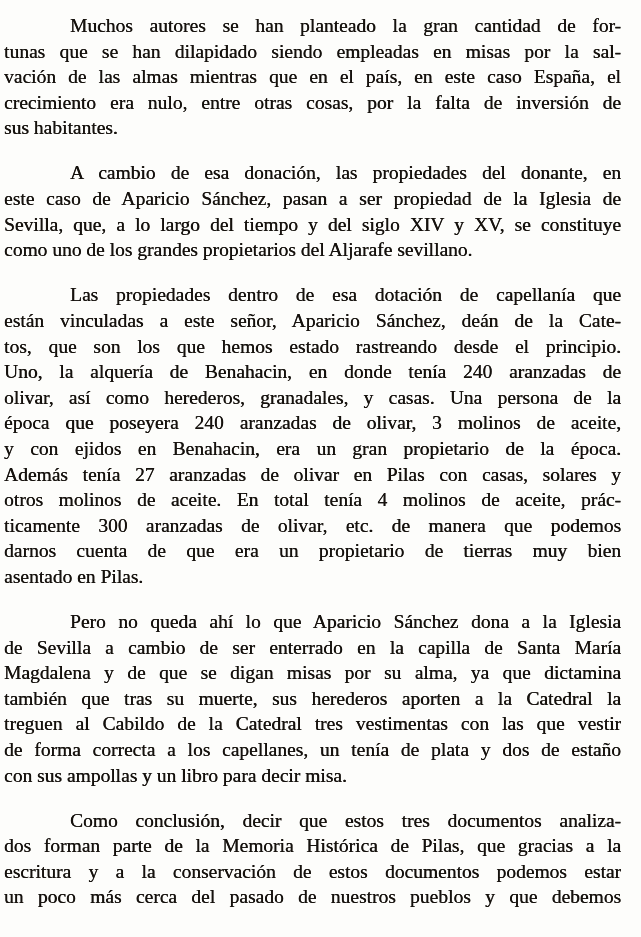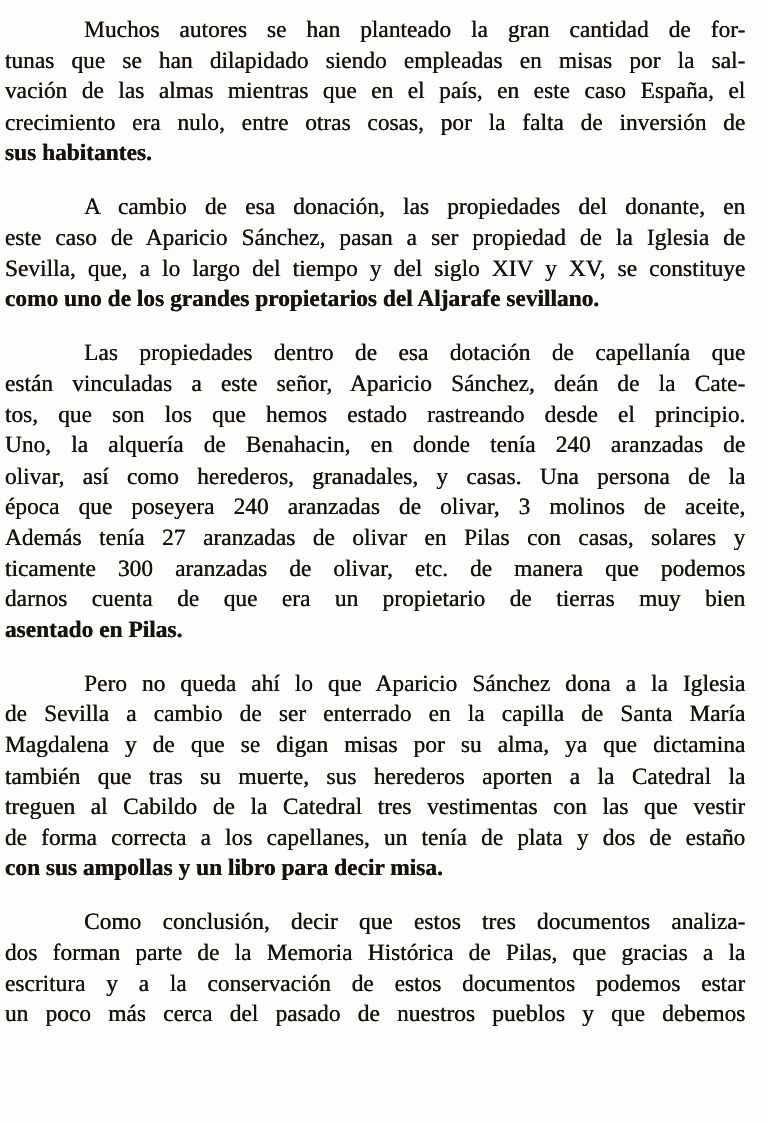--- a/index.html
+++ b/index.html
@@ -30,21 +30,20 @@
   .line {
     height: 25.6px;
     overflow: hidden;
     text-align: justify;
     text-align-last: justify;
     -moz-text-align-last: justify;
     white-space: nowrap;
   }
   .line.lastline {
     text-align-last: left;
-    font-weight: bold;
     -moz-text-align-last: left;
   }
   .line.indent {
     text-indent: 66px;
   }
 </style>
 </head>
 <body style="background: rgb(253, 253, 251);">
 
 <div class="page" style="color: rgb(22, 18, 14);">
@@ -67,21 +66,23 @@
   <p></p>
 
   <p class="para">
     </p>
     <div class="line indent">Las propiedades dentro de esa dotación de capellanía que</div>
     <div class="line">están vinculadas a este señor, Aparicio Sánchez, deán de la Cate-</div>
     <div class="line">tos, que son los que hemos estado rastreando desde el principio.</div>
     <div class="line">Uno, la alquería de Benahacin, en donde tenía 240 aranzadas de</div>
     <div class="line">olivar, así como herederos, granadales, y casas. Una persona de la</div>
     <div class="line">época que poseyera 240 aranzadas de olivar, 3 molinos de aceite,</div>
+    <div class="line">y con ejidos en Benahacin, era un gran propietario de la época.</div>
     <div class="line">Además tenía 27 aranzadas de olivar en Pilas con casas, solares y</div>
+    <div class="line">otros molinos de aceite. En total tenía 4 molinos de aceite, prác-</div>
     <div class="line">ticamente 300 aranzadas de olivar, etc. de manera que podemos</div>
     <div class="line">darnos cuenta de que era un propietario de tierras muy bien</div>
     <div class="line lastline">asentado en Pilas.</div>
   <p></p>
 
   <p class="para">
     </p>
     <div class="line indent">Pero no queda ahí lo que Aparicio Sánchez dona a la Iglesia</div>
     <div class="line">de Sevilla a cambio de ser enterrado en la capilla de Santa María</div>
     <div class="line">Magdalena y de que se digan misas por su alma, ya que dictamina</div>

